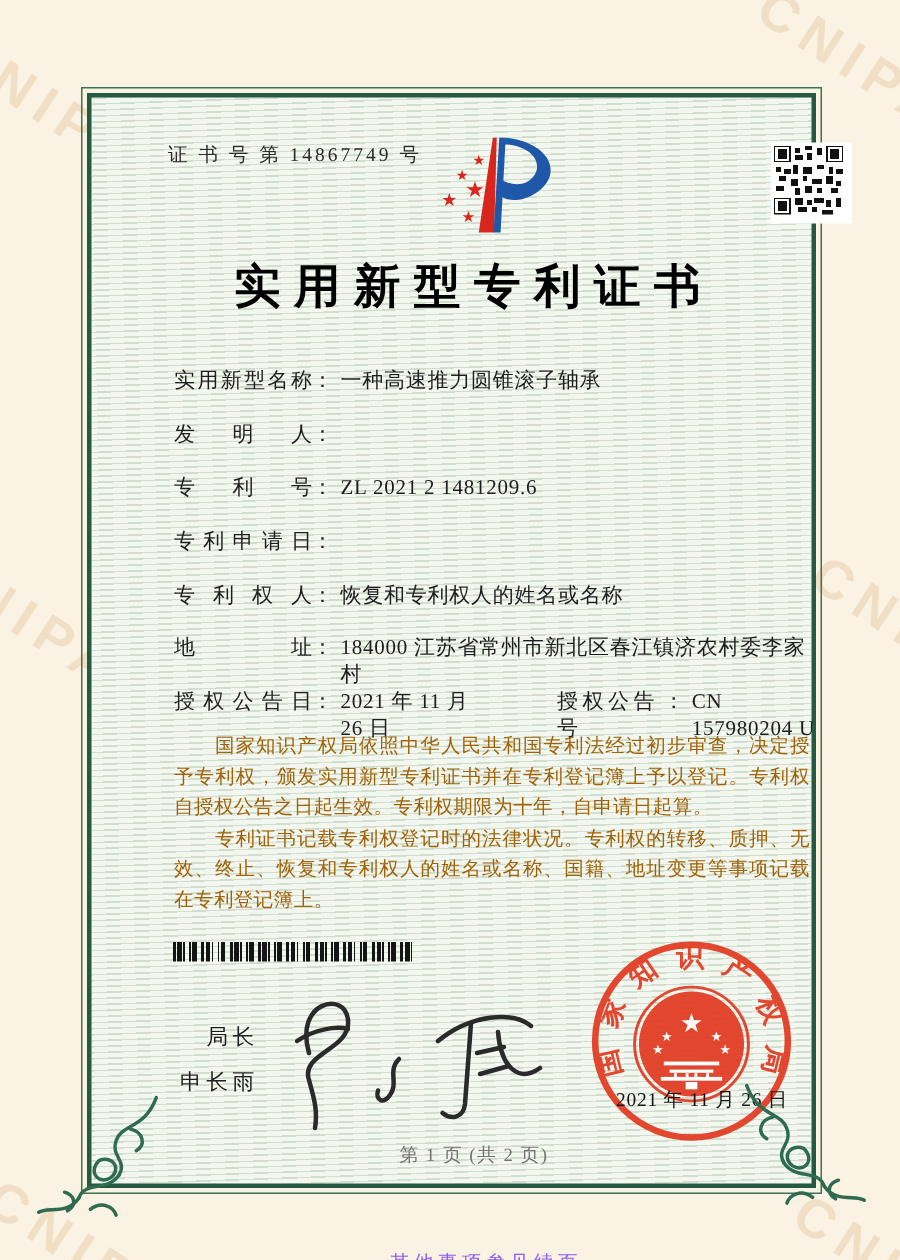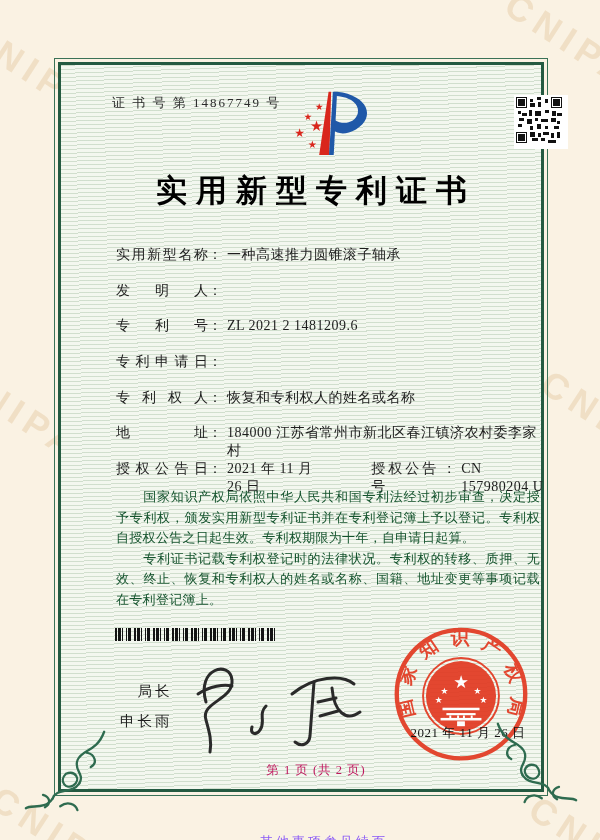--- a/index.html
+++ b/index.html
@@ -41,21 +41,21 @@
     font-size:31px;font-weight:bold;letter-spacing:9px;color:#000000;
   }
   .fields{position:absolute;left:84px;top:246px;right:50px;}
   .frow{height:35.7px;display:flex;align-items:flex-start;font-size:14px;line-height:1.25;color:#1d1d1d;}
   .flabel{display:inline-block;width:92px;text-align:justify;text-align-last:justify;flex:none;}
   .fcolon{flex:none;}
   .fvalue{margin-left:5px;letter-spacing:0.5px;}
   .fpair2{margin-left:40px;display:flex;}
   .legal{
     position:absolute;left:84px;right:60px;top:487px;
-    font-size:13px;line-height:20.5px;color:#14532d;text-align:justify;letter-spacing:0.3px;
+    font-size:13px;line-height:20.5px;color:#a16207;text-align:justify;letter-spacing:0.3px;
   }
   .legal p{margin:0;text-indent:2.1em;}
   .barcode{
     position:absolute;left:83px;top:628px;width:160px;height:13px;
     background:repeating-linear-gradient(90deg,
       #141414 0 2px, rgba(0,0,0,0) 2px 3px,
       #141414 3px 6px, rgba(0,0,0,0) 6px 7px,
       #141414 7px 8px, rgba(0,0,0,0) 8px 11px,
       #141414 11px 12px, rgba(0,0,0,0) 12px 13px,
       #141414 13px 16px, rgba(0,0,0,0) 16px 19px);
@@ -63,21 +63,21 @@
   .commissioner{position:absolute;left:88px;top:682px;font-size:14.5px;letter-spacing:3px;color:#1e1e1e;text-align:right;}
   .commissioner div{margin-bottom:11px;}
   .signature{position:absolute;left:130px;top:650px;}
   .seal{position:absolute;left:356px;top:624px;z-index:4;}
   .seal-date{
     position:absolute;left:366px;top:724px;width:140px;z-index:5;
     font-size:13px;color:#151515;letter-spacing:0.5px;text-align:center;
   }
   .page-number{
     position:absolute;left:0;right:0;top:762px;text-align:center;
-    font-size:12.5px;color:#be185d;letter-spacing:1px;z-index:3;
+    font-size:12.5px;color:#737373;letter-spacing:1px;z-index:3;
   }
   .footer-note{
     position:absolute;left:0;right:0;top:833px;text-align:center;
     font-size:13px;color:#8b5cf6;letter-spacing:3px;z-index:3;margin-left:48px;
   }
   .flourish{position:absolute;z-index:4;}
   .flourish-bl{left:22px;top:726px;}
   .flourish-br{left:494px;top:718px;transform:scaleX(-1);}
 </style>
 </head>

